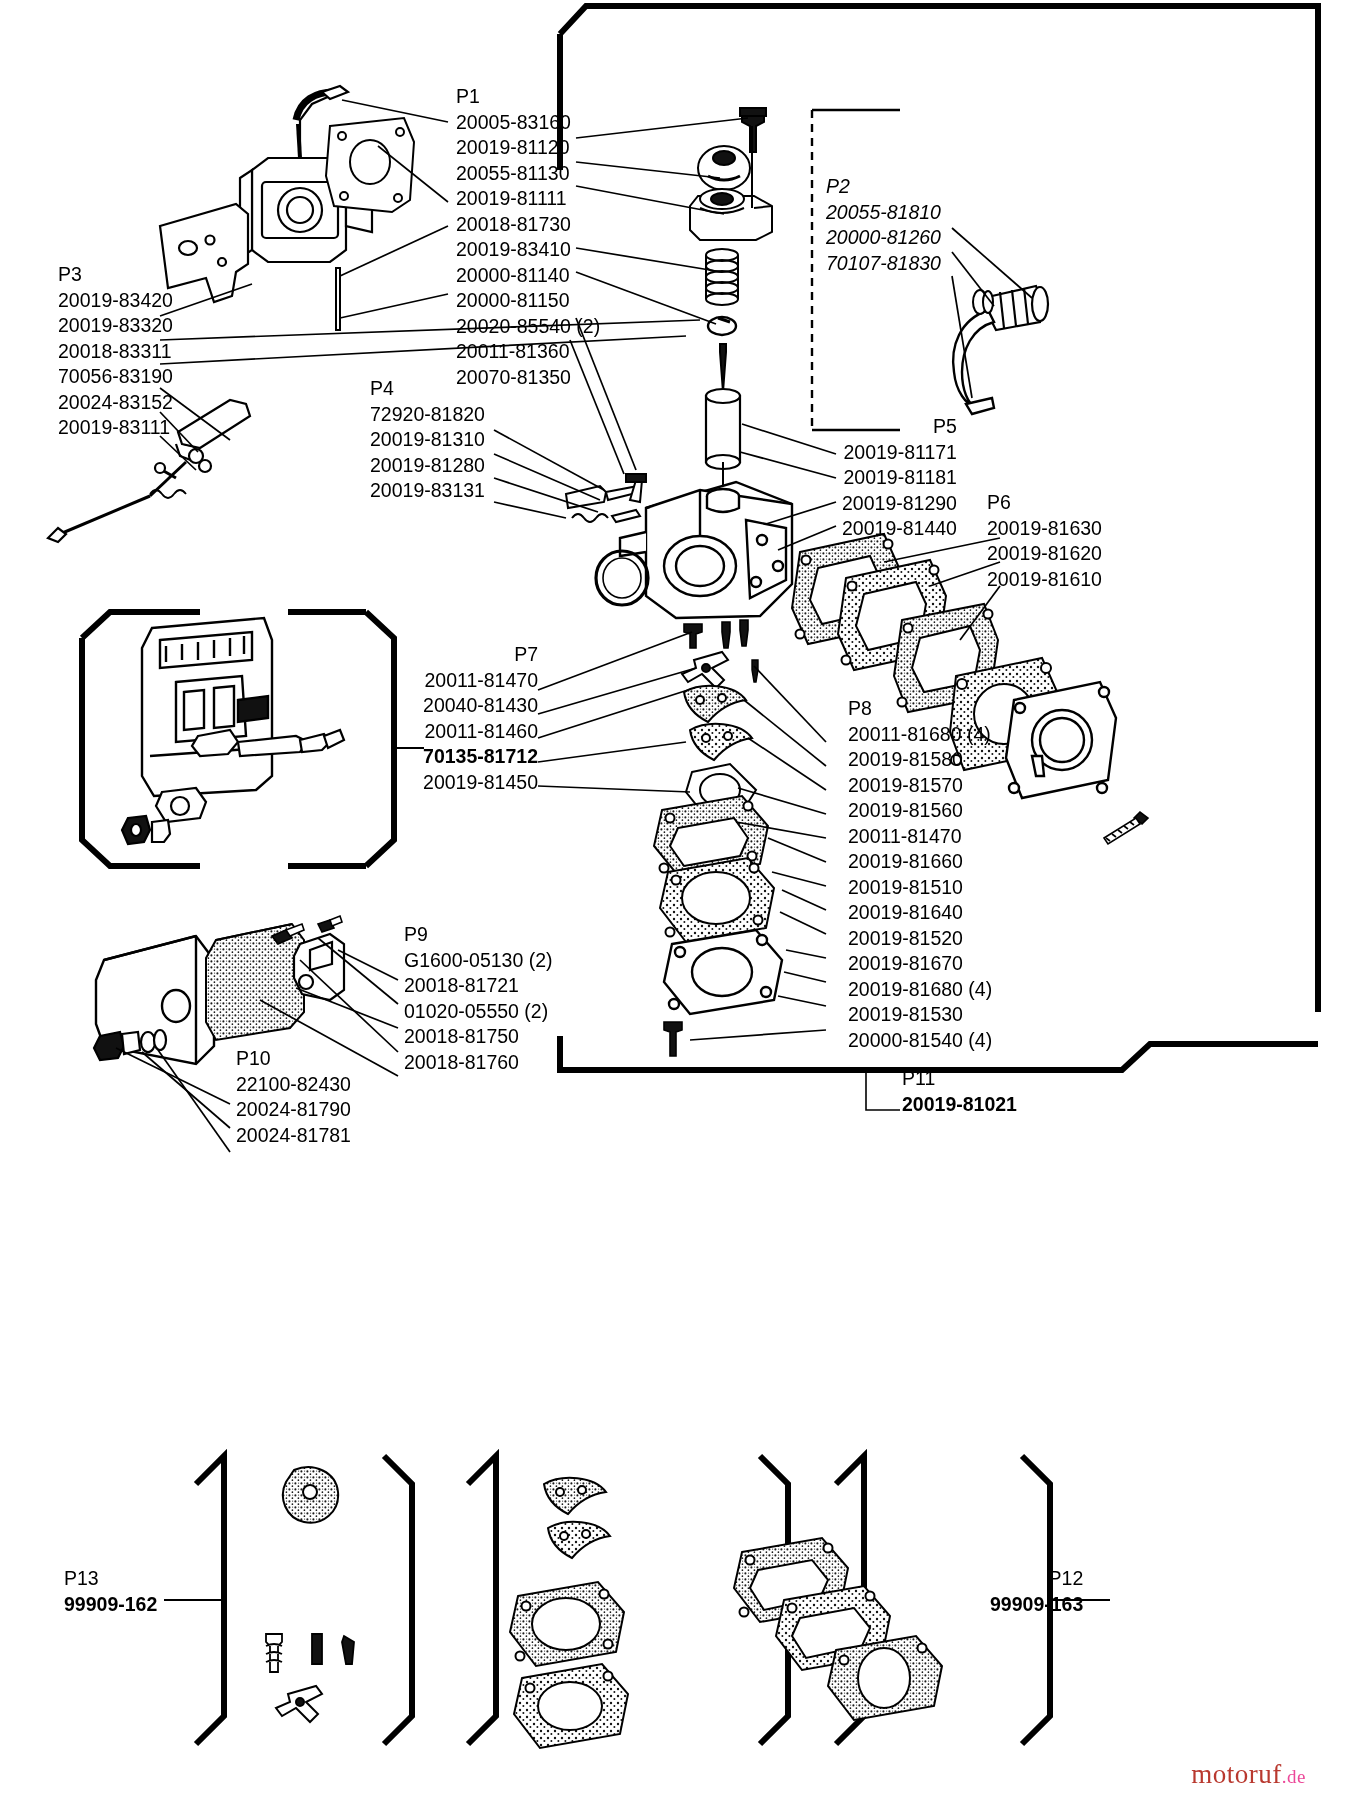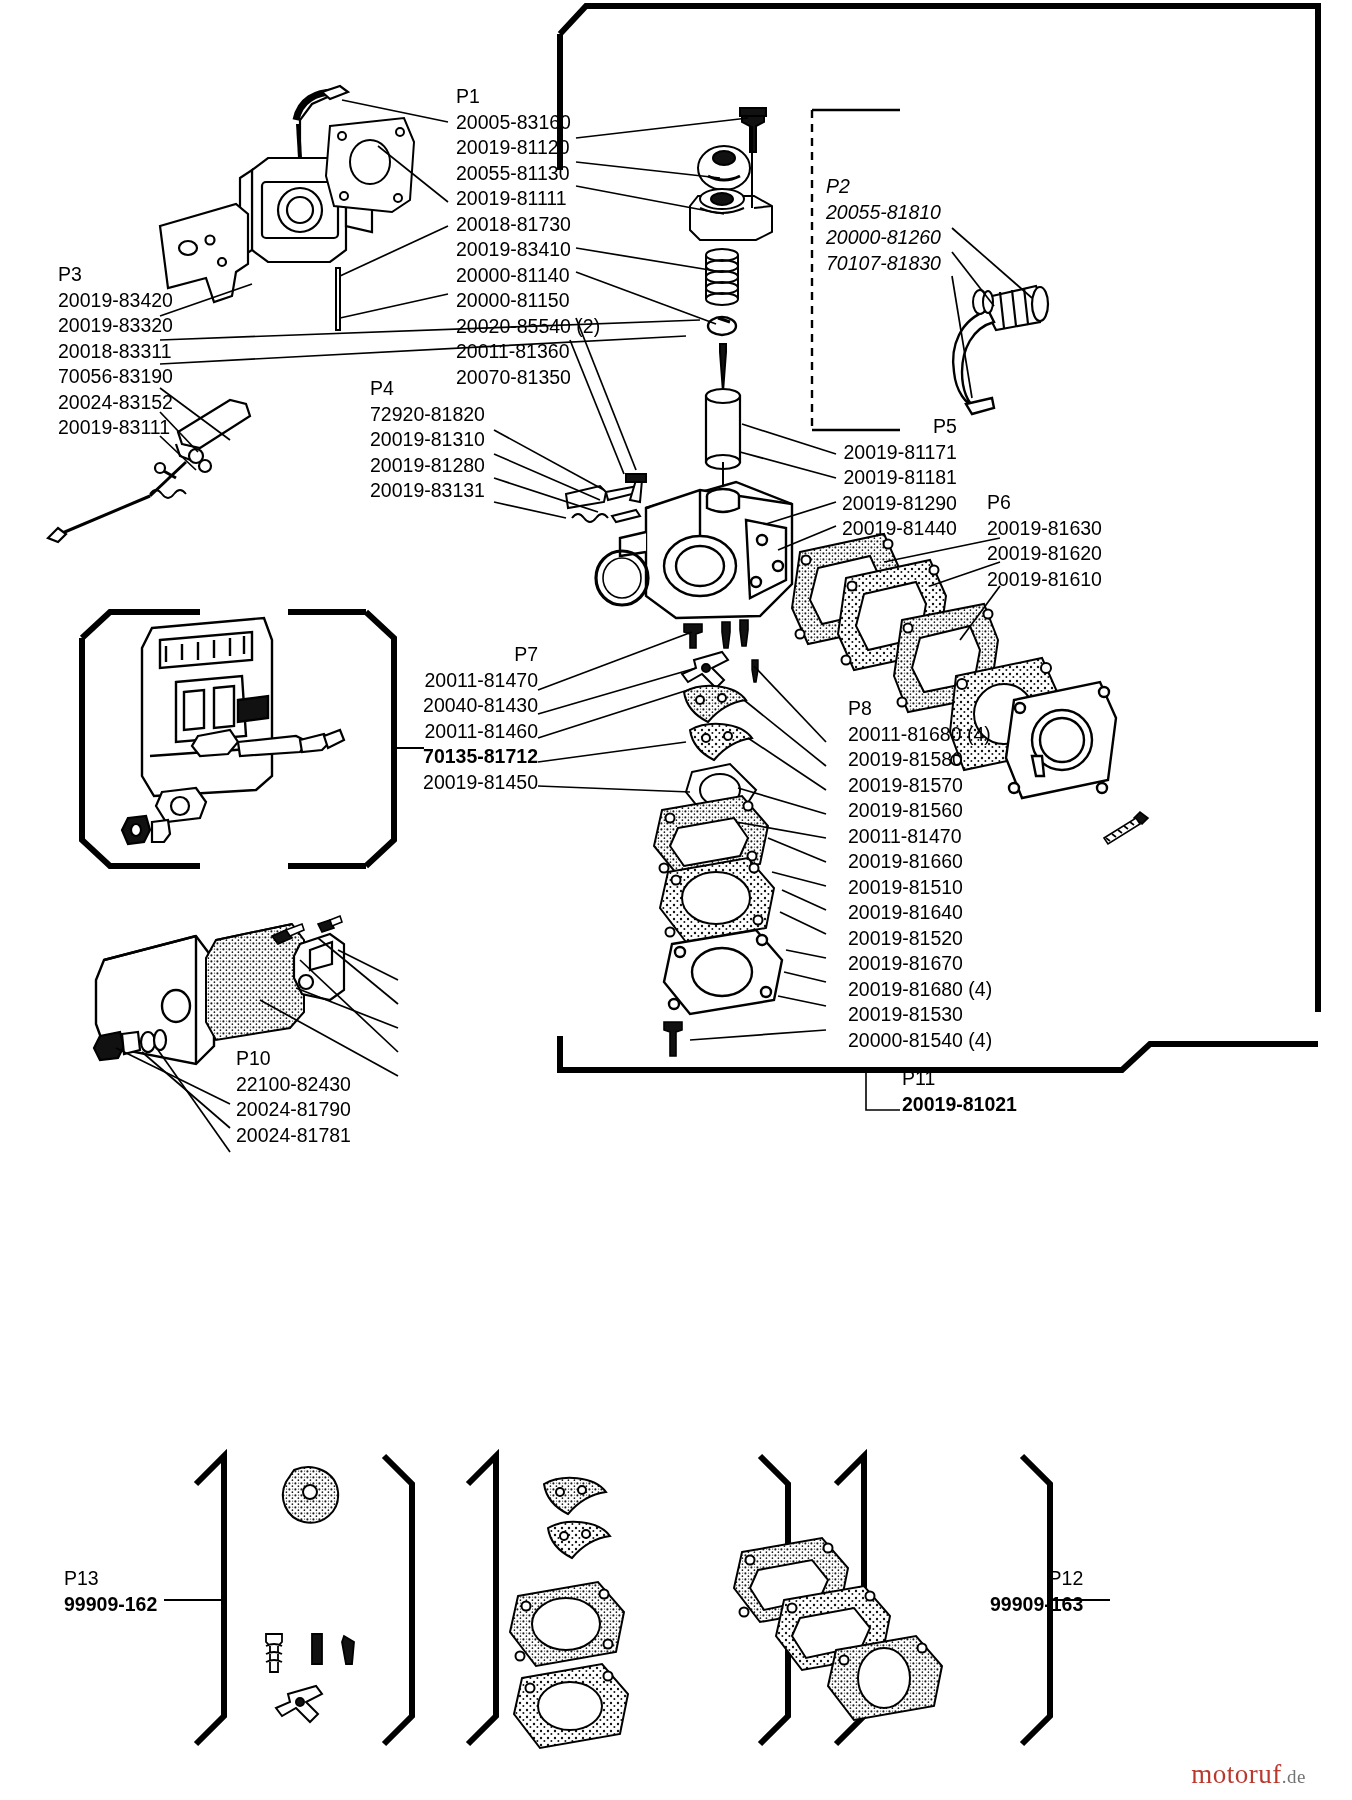--- a/index.html
+++ b/index.html
@@ -7,21 +7,21 @@
        font-family:"Liberation Sans","DejaVu Sans",sans-serif;color:#000;}
   #sheet{position:absolute;left:0;top:0;width:1320px;height:1800px;}
   svg.layer{position:absolute;left:0;top:0;width:1352px;height:1800px;pointer-events:none;}
   .grp{position:absolute;}
   .grp .hdr{font-size:19.5px;line-height:25.5px;}
   .grp .row{font-size:19.5px;line-height:25.5px;white-space:nowrap;}
   .bold{font-weight:bold;}
   .wm{position:absolute;right:14px;bottom:10px;font-size:27px;
       font-family:"Liberation Serif","DejaVu Serif",serif;color:#b9392f;
       letter-spacing:0.5px;}
-  .wm .de{color:#737373;font-size:19px;}
+  .wm .de{color:#ec4899;font-size:19px;}
   .right{text-align:right;}
 </style>
 </head>
 <body>
 
 <div id="sheet">
 
   <svg class="layer" viewBox="0 0 1352 1800">
     <defs>
       <pattern id="stipple" width="6" height="6" patternUnits="userSpaceOnUse">
@@ -631,20 +631,28 @@
     <div class="row">20019-81660</div>
     <div class="row">20019-81510</div>
     <div class="row">20019-81640</div>
     <div class="row">20019-81520</div>
     <div class="row">20019-81670</div>
     <div class="row">20019-81680 (4)</div>
     <div class="row">20019-81530</div>
     <div class="row">20000-81540 (4)</div>
   </div>
 
+  <div class="grp" style="left:404px; top:922px;">
+    <div class="hdr">P9</div>
+    <div class="row">G1600-05130 (2)</div>
+    <div class="row">20018-81721</div>
+    <div class="row">01020-05550 (2)</div>
+    <div class="row">20018-81750</div>
+    <div class="row">20018-81760</div>
+  </div>
 
   <div class="grp" style="left:236px; top:1046px;">
     <div class="hdr">P10</div>
     <div class="row">22100-82430</div>
     <div class="row">20024-81790</div>
     <div class="row">20024-81781</div>
   </div>
 
   <div class="grp" style="left:902px; top:1066px;">
     <div class="hdr">P11</div>

